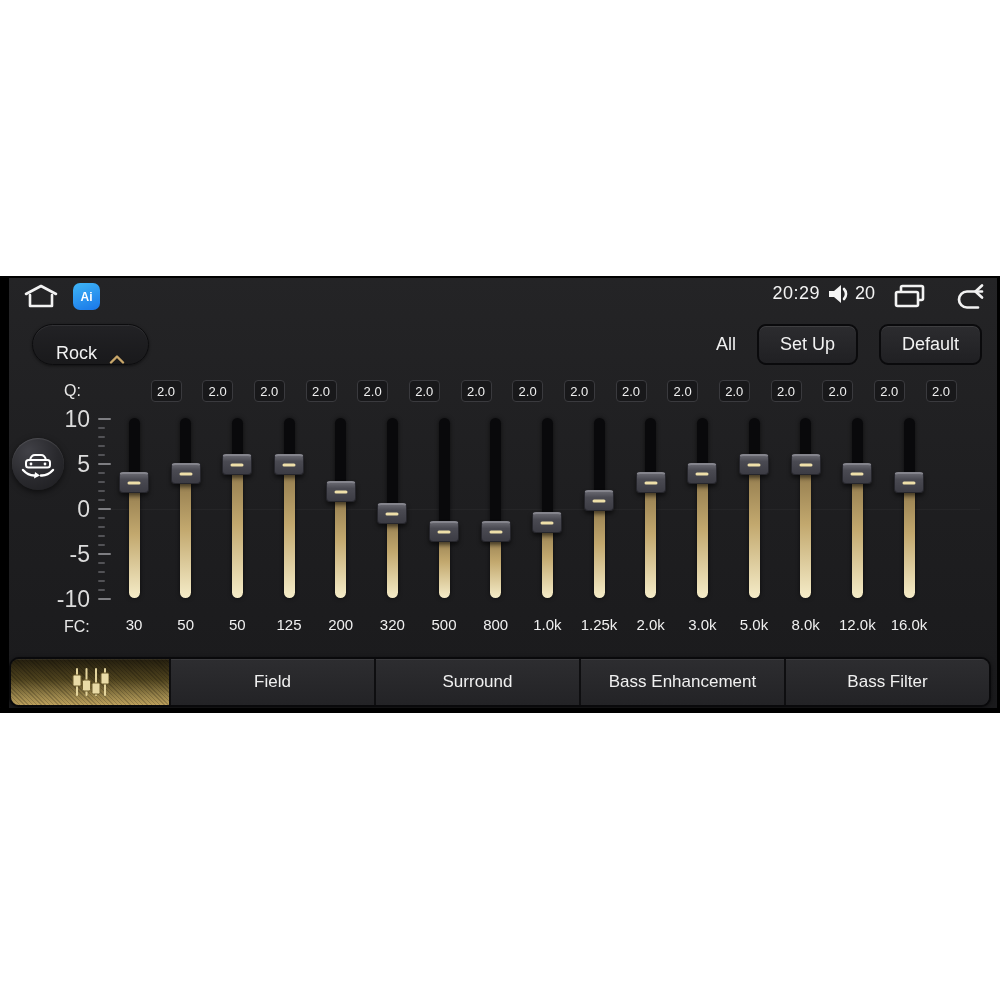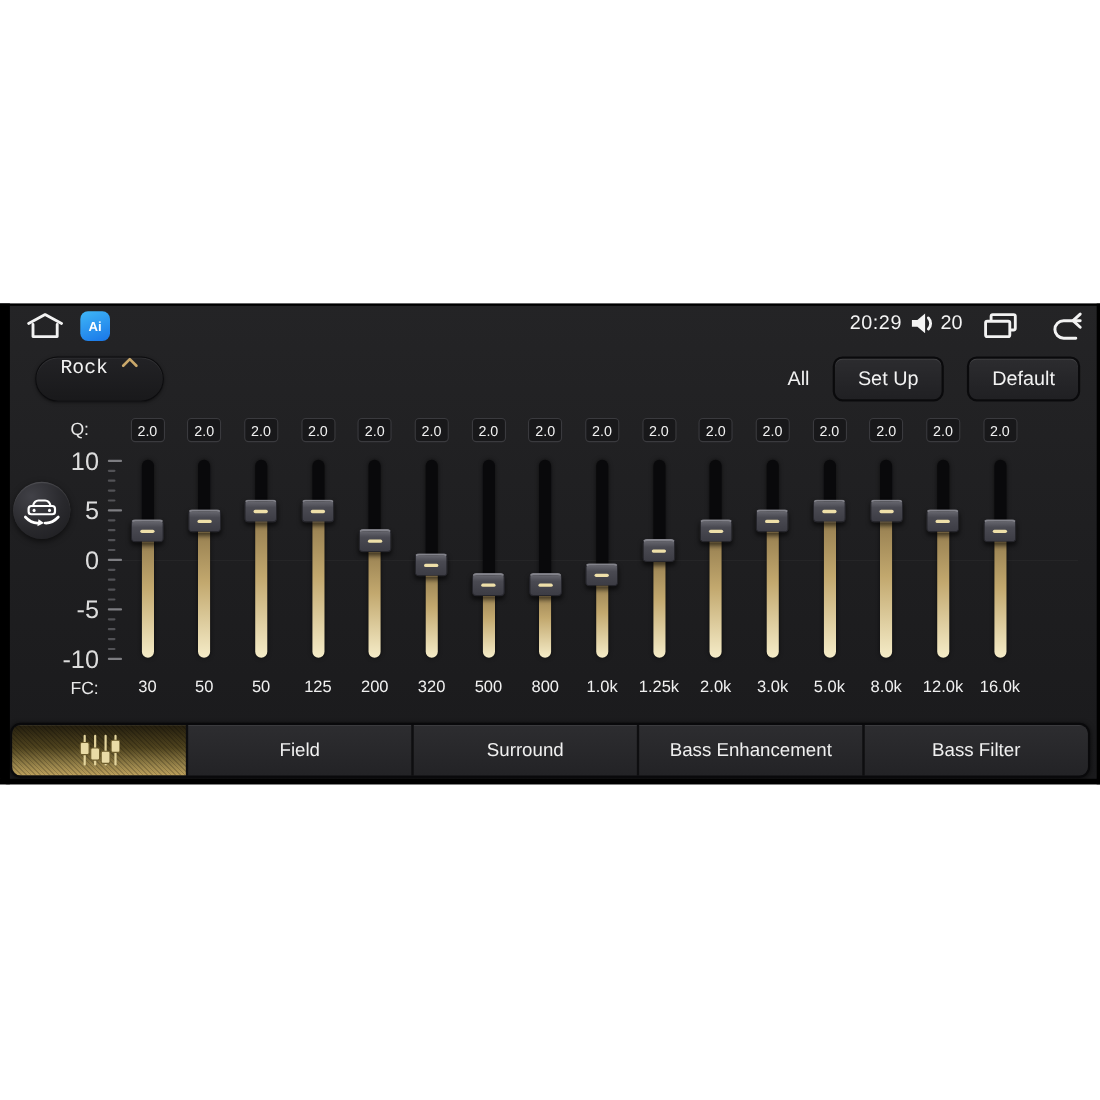--- a/index.html
+++ b/index.html
@@ -28,38 +28,38 @@
     background:linear-gradient(160deg,#3fb6f7,#1976e8);
     display:flex; align-items:center; justify-content:center;
     color:#fff; font-size:12px; font-weight:bold;
   }
 
   
   .preset-btn {
     position:absolute; left:32px; top:48px; width:117px; height:41px;
     border-radius:21px; background:linear-gradient(180deg,#222225,#19191b);
     border:1px solid #0c0c0e; box-shadow:inset 0 1px 0 rgba(255,255,255,.07), 0 1px 3px rgba(0,0,0,.5);
-    display:flex; align-items:flex-start; justify-content:center; gap:12px;
-    color:#f2f2f2; font-size:18px; cursor:pointer;font-family:Liberation Mono, monospace;
+    display:flex; align-items:flex-end; justify-content:center; gap:12px;
+    color:#f2f2f2; font-size:18px; cursor:pointer;
   }
   .header-right { position:absolute; right:18px; top:48px; display:flex; align-items:center; gap:21px; }
   .all-label { color:#f0f0f0; font-size:18px; }
   .hdr-btn {
     height:41px; padding:0 21px; border-radius:9px;
     background:linear-gradient(180deg,#2c2c2f,#202023);
     border:2px solid #0a0a0c; box-shadow:inset 0 1px 0 rgba(255,255,255,.09);
     color:#f2f2f2; font-size:18px; display:flex; align-items:center; cursor:pointer;
   }
 
   
   .row-label { position:absolute; left:64px; color:#e8e8e8; font-size:16px; width:30px; }
   .q-box {
     position:absolute; top:104px; width:31px; height:22px; border-radius:4px;
     background:#18181a; border:1px solid #3a3a3e;
-    color:#f0f0f0; font-size:13px; display:flex; align-items:center; justify-content:center;
+    color:#f0f0f0; font-size:13px; display:flex; align-items:center; justify-content:center;margin-left:32px;
   }
   .fc-val { position:absolute; top:340px; width:64px; text-align:center; color:#f0f0f0; font-size:15px; }
 
   
   .axis-label { position:absolute; left:38px; width:52px; text-align:right; color:#dcdcdc; font-size:23px; height:22px; line-height:22px; }
   .tick { position:absolute; left:98px; height:2px; border-radius:1px; }
   .tick.major { width:13px; background:#7e7e82; }
   .tick.minor { width:7px; background:#525256; }
   .zero-line { position:absolute; left:110px; right:20px; height:1px; background:rgba(255,255,255,.03); }
 

